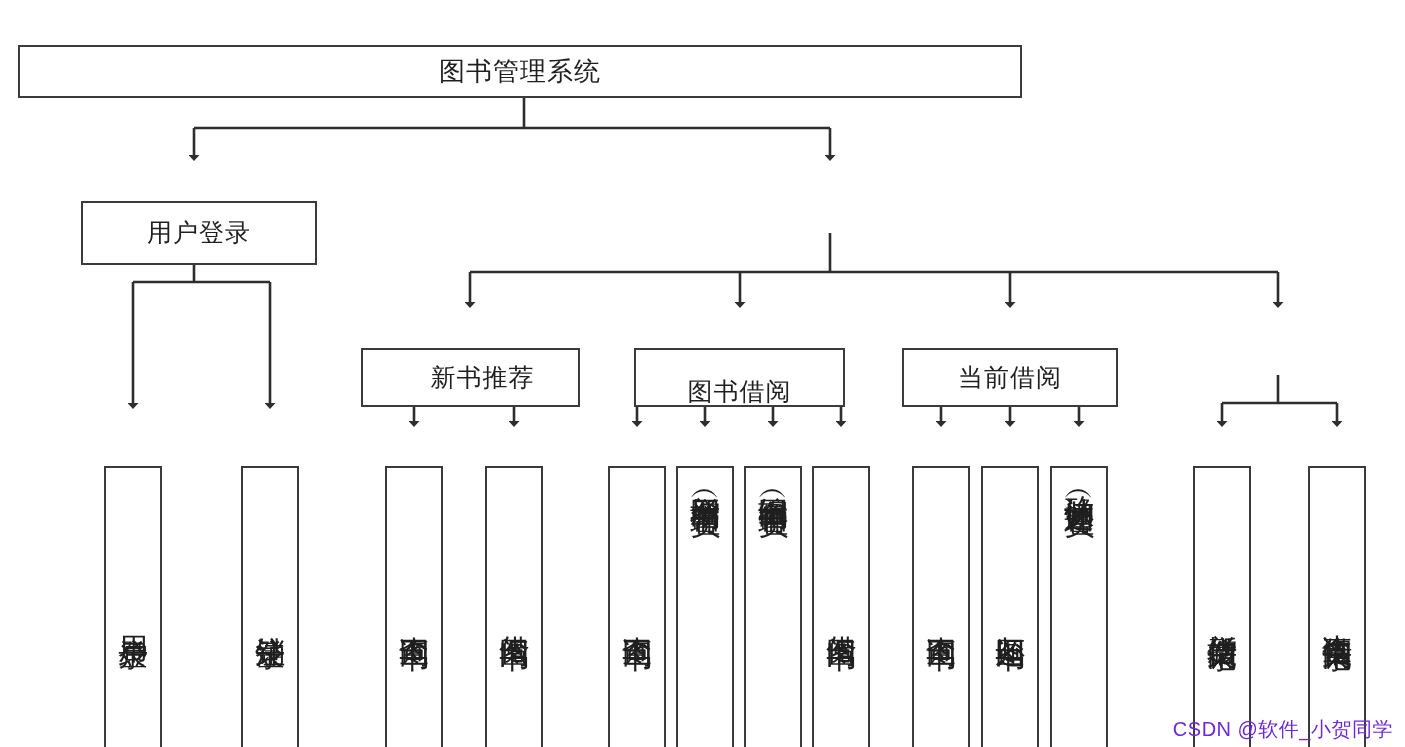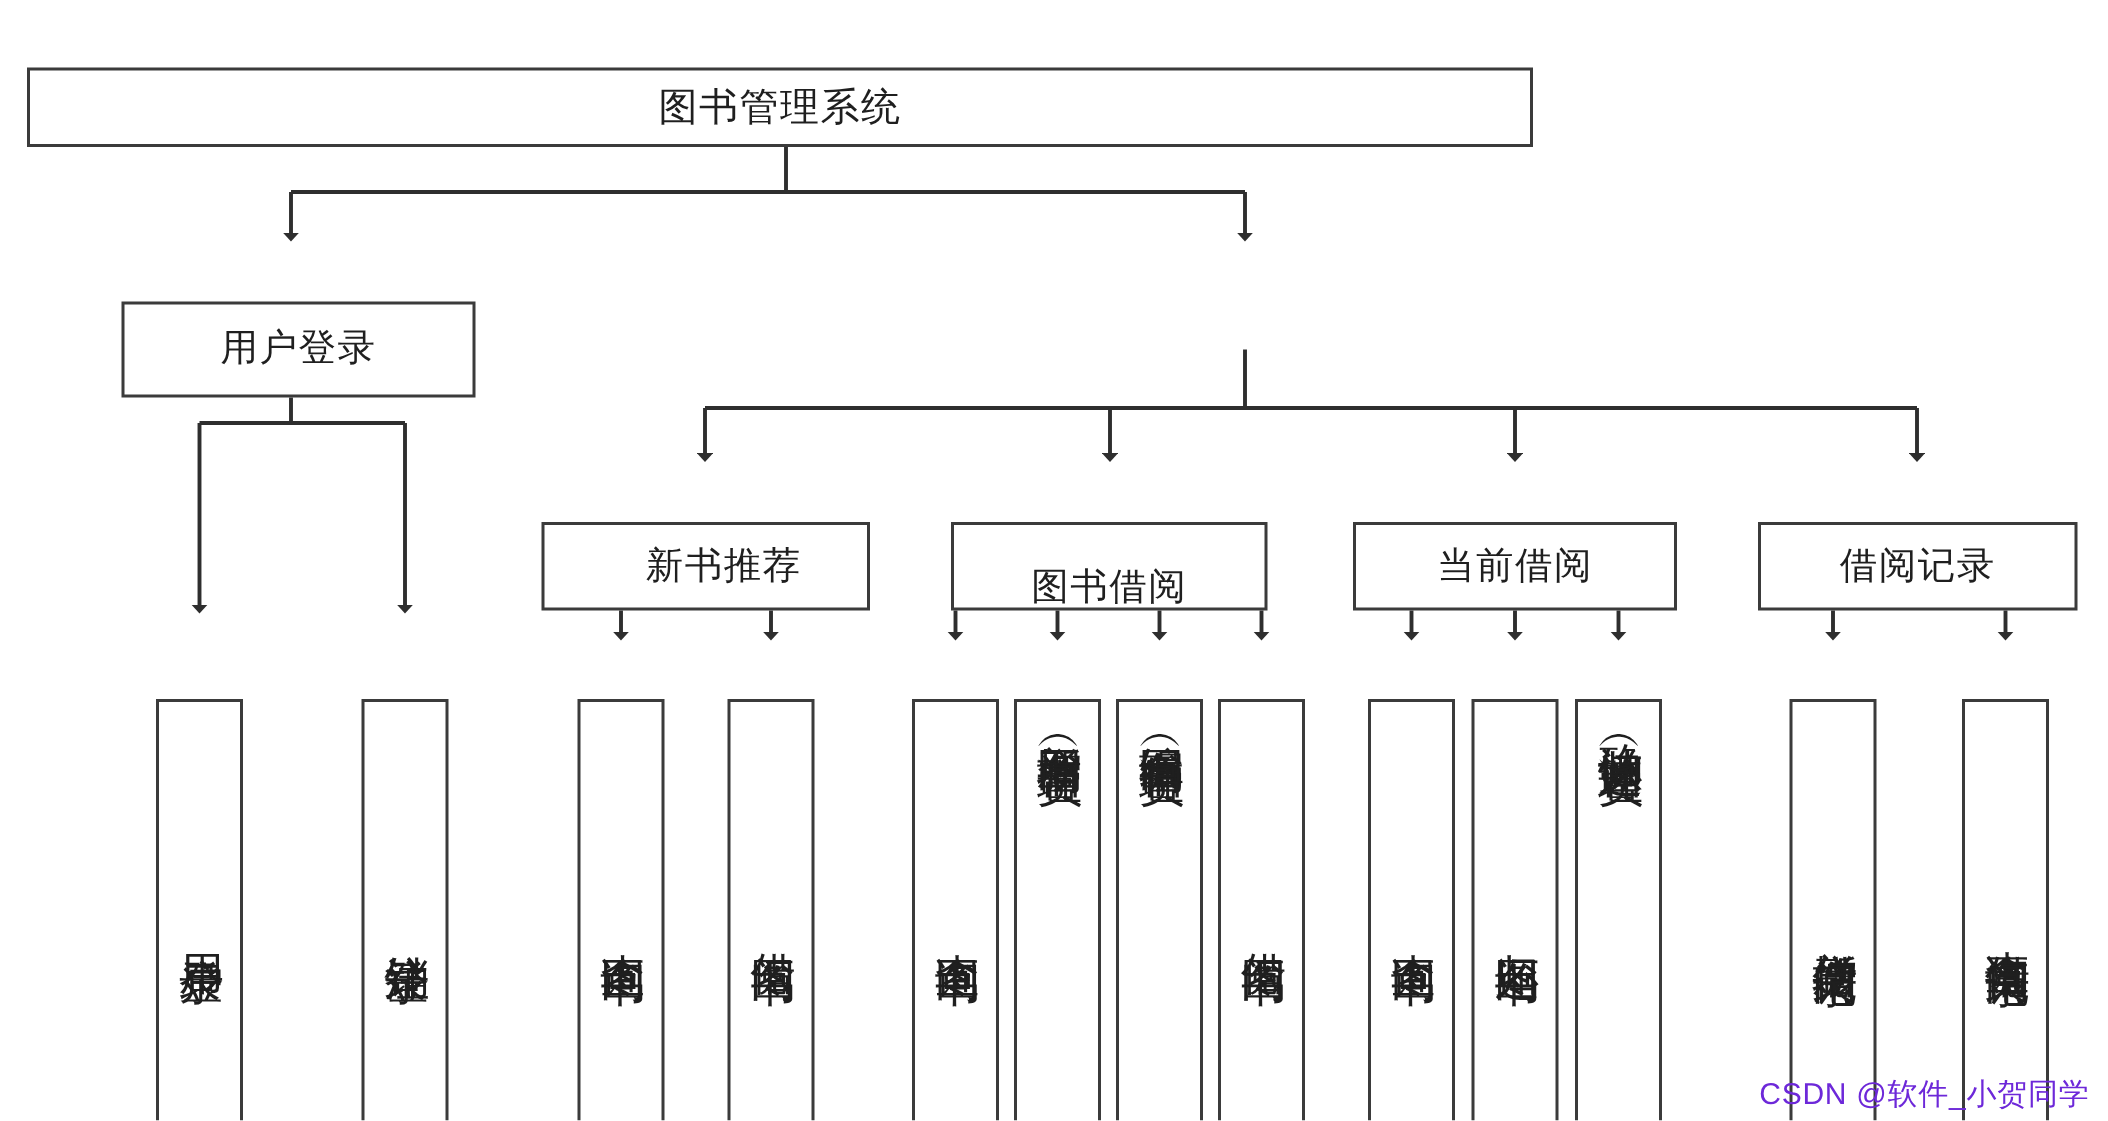--- a/index.html
+++ b/index.html
@@ -146,23 +146,20 @@
   </div>
 
   <div class="node horizontal" style="left:634px; top:316px; width:211px; height:59px;align-items:flex-end;">
     <span class="label">图书借阅</span>
   </div>
 
   <div class="node horizontal" style="left:902px; top:316px; width:216px; height:59px;">
     <span class="label">当前借阅</span>
   </div>
 
-  <div class="node horizontal" style="left:1172px; top:316px; width:213px; height:59px;">
-    <span class="label">借阅记录</span>
-  </div>
 
   <div class="node vertical centered" style="left:104px; top:434px; width:58px; height:299px;">
     <span class="label">用户登录</span>
   </div>
 
   <div class="node vertical centered" style="left:241px; top:434px; width:58px; height:299px;">
     <span class="label">注销登录</span>
   </div>
 
   <div class="node vertical centered" style="left:385px; top:434px; width:58px; height:299px;">

